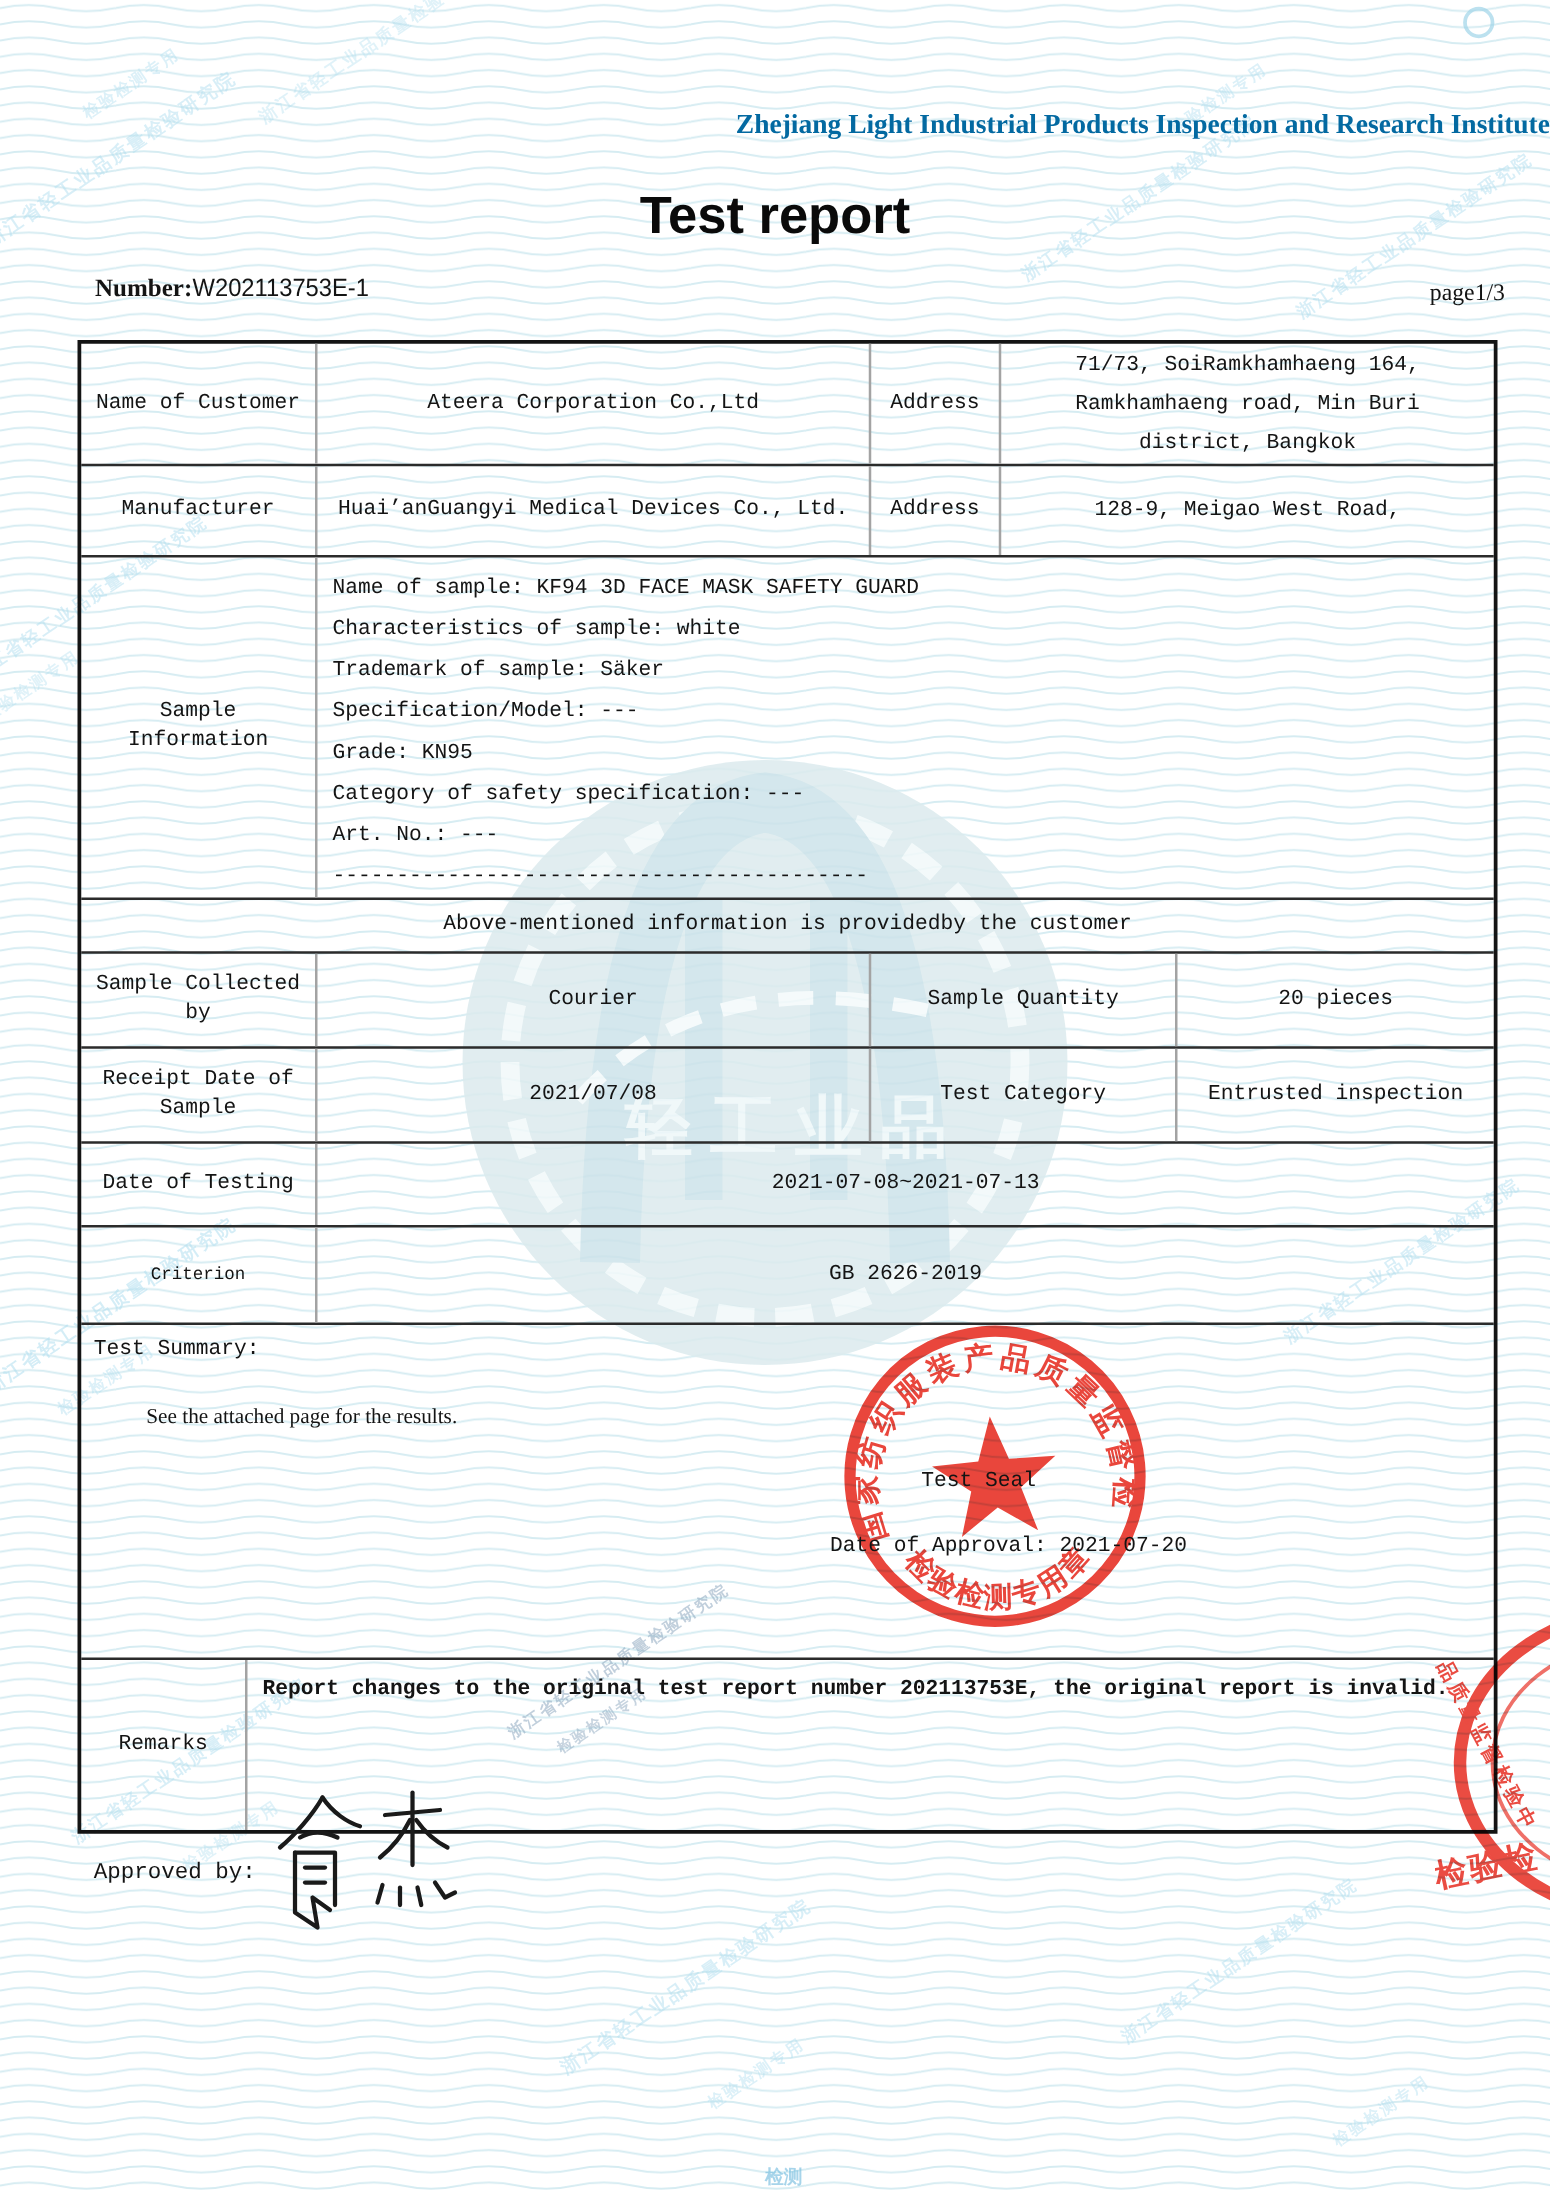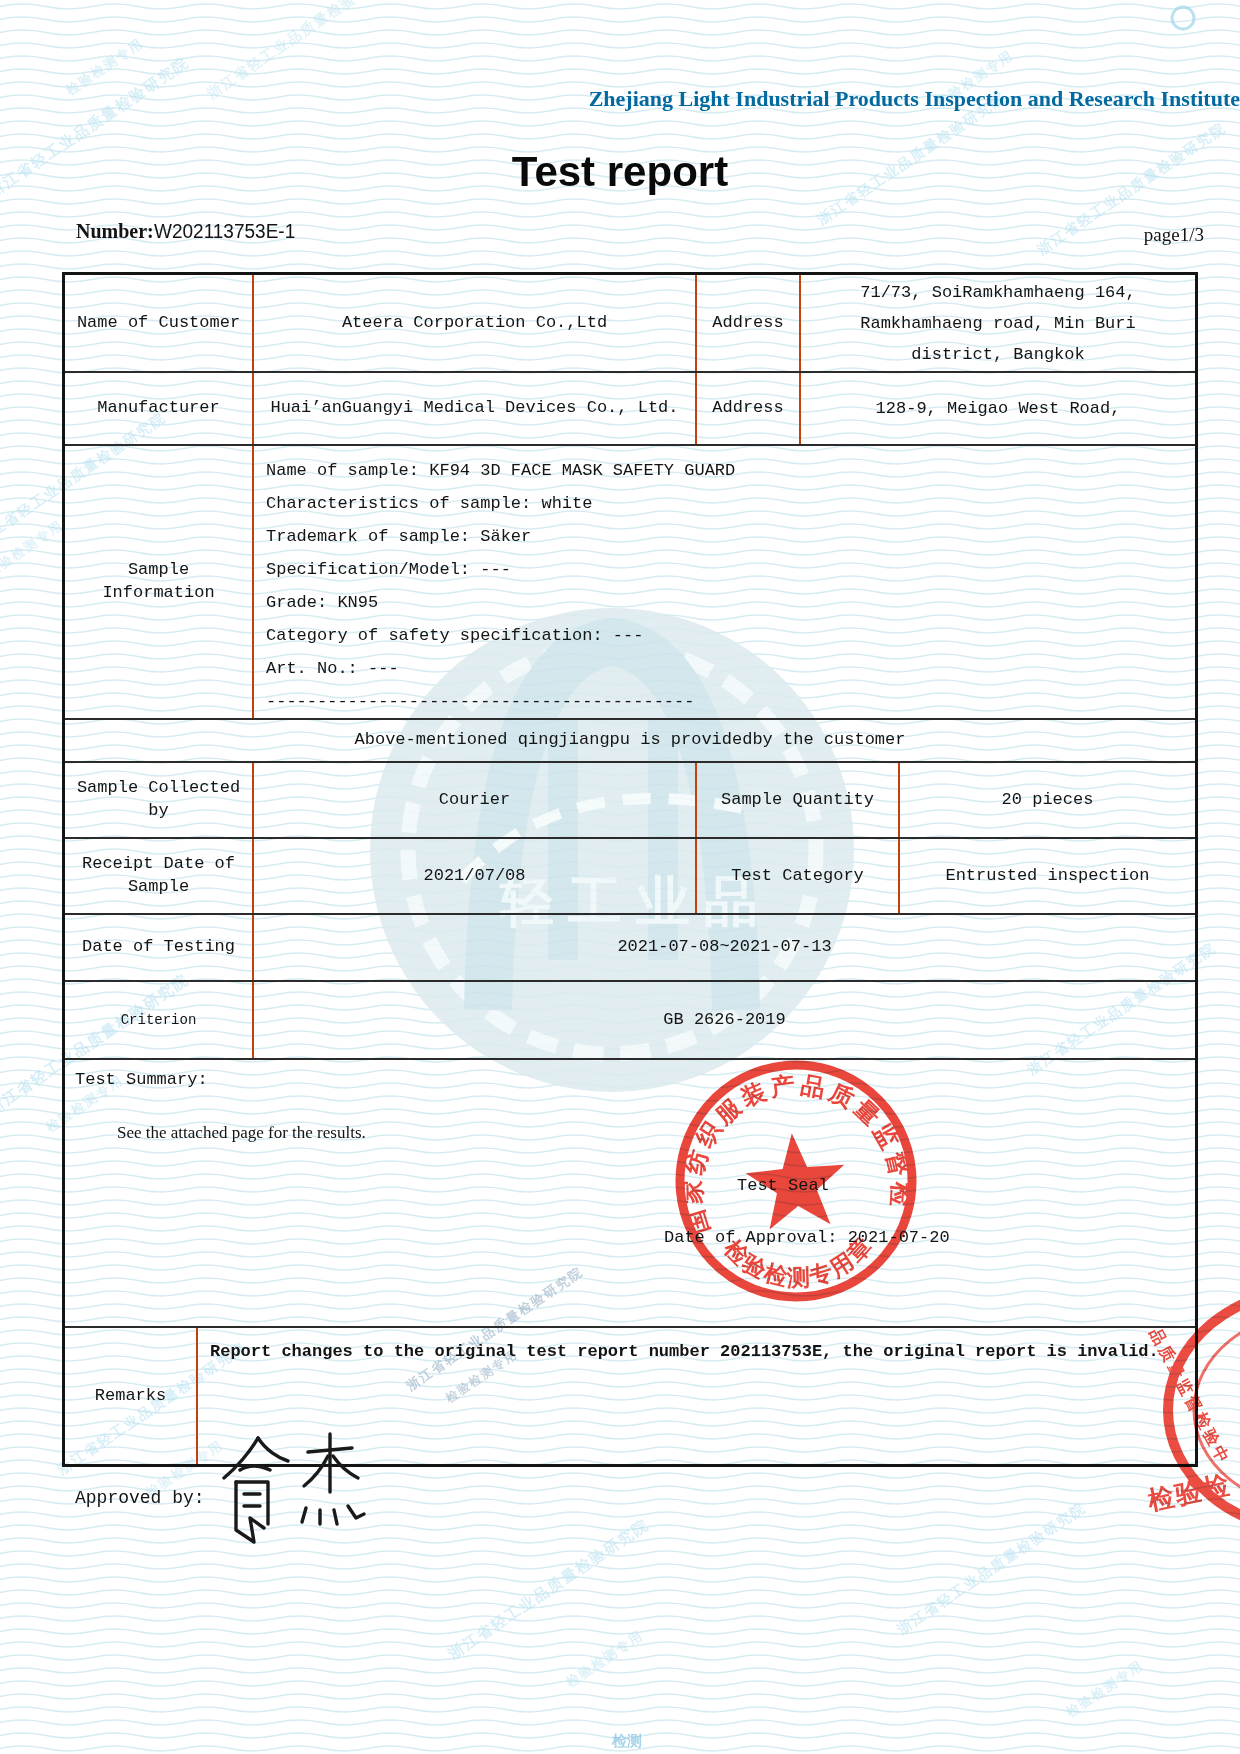--- a/index.html
+++ b/index.html
@@ -49,29 +49,29 @@
   }
   
   .doc-table{
     position:absolute;left:62px;top:272px;width:1130px;z-index:2;
     border:3px solid #141414;
     font-size:17px;line-height:1.35;
   }
   .trow{display:flex;border-top:2px solid #2b2b2b;}
   .trow:first-child{border-top:none;}
   .cell{
-    border-left:2px solid #c2410c;
+    border-left:2px solid #a3a3a3;
     display:flex;flex-direction:column;align-items:center;justify-content:center;
     text-align:center;box-sizing:border-box;overflow:hidden;
   }
   .cell:first-child{border-left:none;}
   .c1{width:187px;flex:0 0 auto;}
   .c2{width:443px;flex:0 0 auto;}
   .c3a{width:104px;flex:0 0 auto;}
-  .c3b{width:203px;flex:0 0 auto;}
+  .c3b{width:245px;flex:0 0 auto;}
   .cfill{flex:1 1 auto;}
   .left-cell{align-items:flex-start;justify-content:flex-start;text-align:left;}
   .sample-lines{padding:8px 0 0 12px;line-height:33px;white-space:nowrap;}
   .addr div{line-height:31px;}
   .criterion-label{font-size:14px;}
   .summary-cell{position:relative;width:100%;padding-left:32px;}
   .summary-label{position:absolute;left:10px;top:9px;}
   .summary-text{position:absolute;left:52px;top:62px;font-family:Liberation Serif, serif;}
   .remarks-c1{width:131px;flex:0 0 auto;}
   .remarks-text{padding:13px 0 0 12px;white-space:nowrap;font-weight:bold;}
@@ -180,21 +180,21 @@
           <div>Specification/Model: ---</div>
           <div>Grade: KN95</div>
           <div>Category of safety specification: ---</div>
           <div>Art. No.: ---</div>
           <div>------------------------------------------</div>
         </div>
       </div>
     </div>
 
     <div class="trow" style="height:41px">
-      <div class="cell cfill">Above-mentioned qingjiangpu is providedby the customer</div>
+      <div class="cell cfill">Above-mentioned information is providedby the customer</div>
     </div>
 
     <div class="trow" style="height:74px">
       <div class="cell c1">
         <div>Sample Collected</div>
         <div>by</div>
       </div>
       <div class="cell c2">Courier</div>
       <div class="cell c3b">Sample Quantity</div>
       <div class="cell cfill">20 pieces</div>

